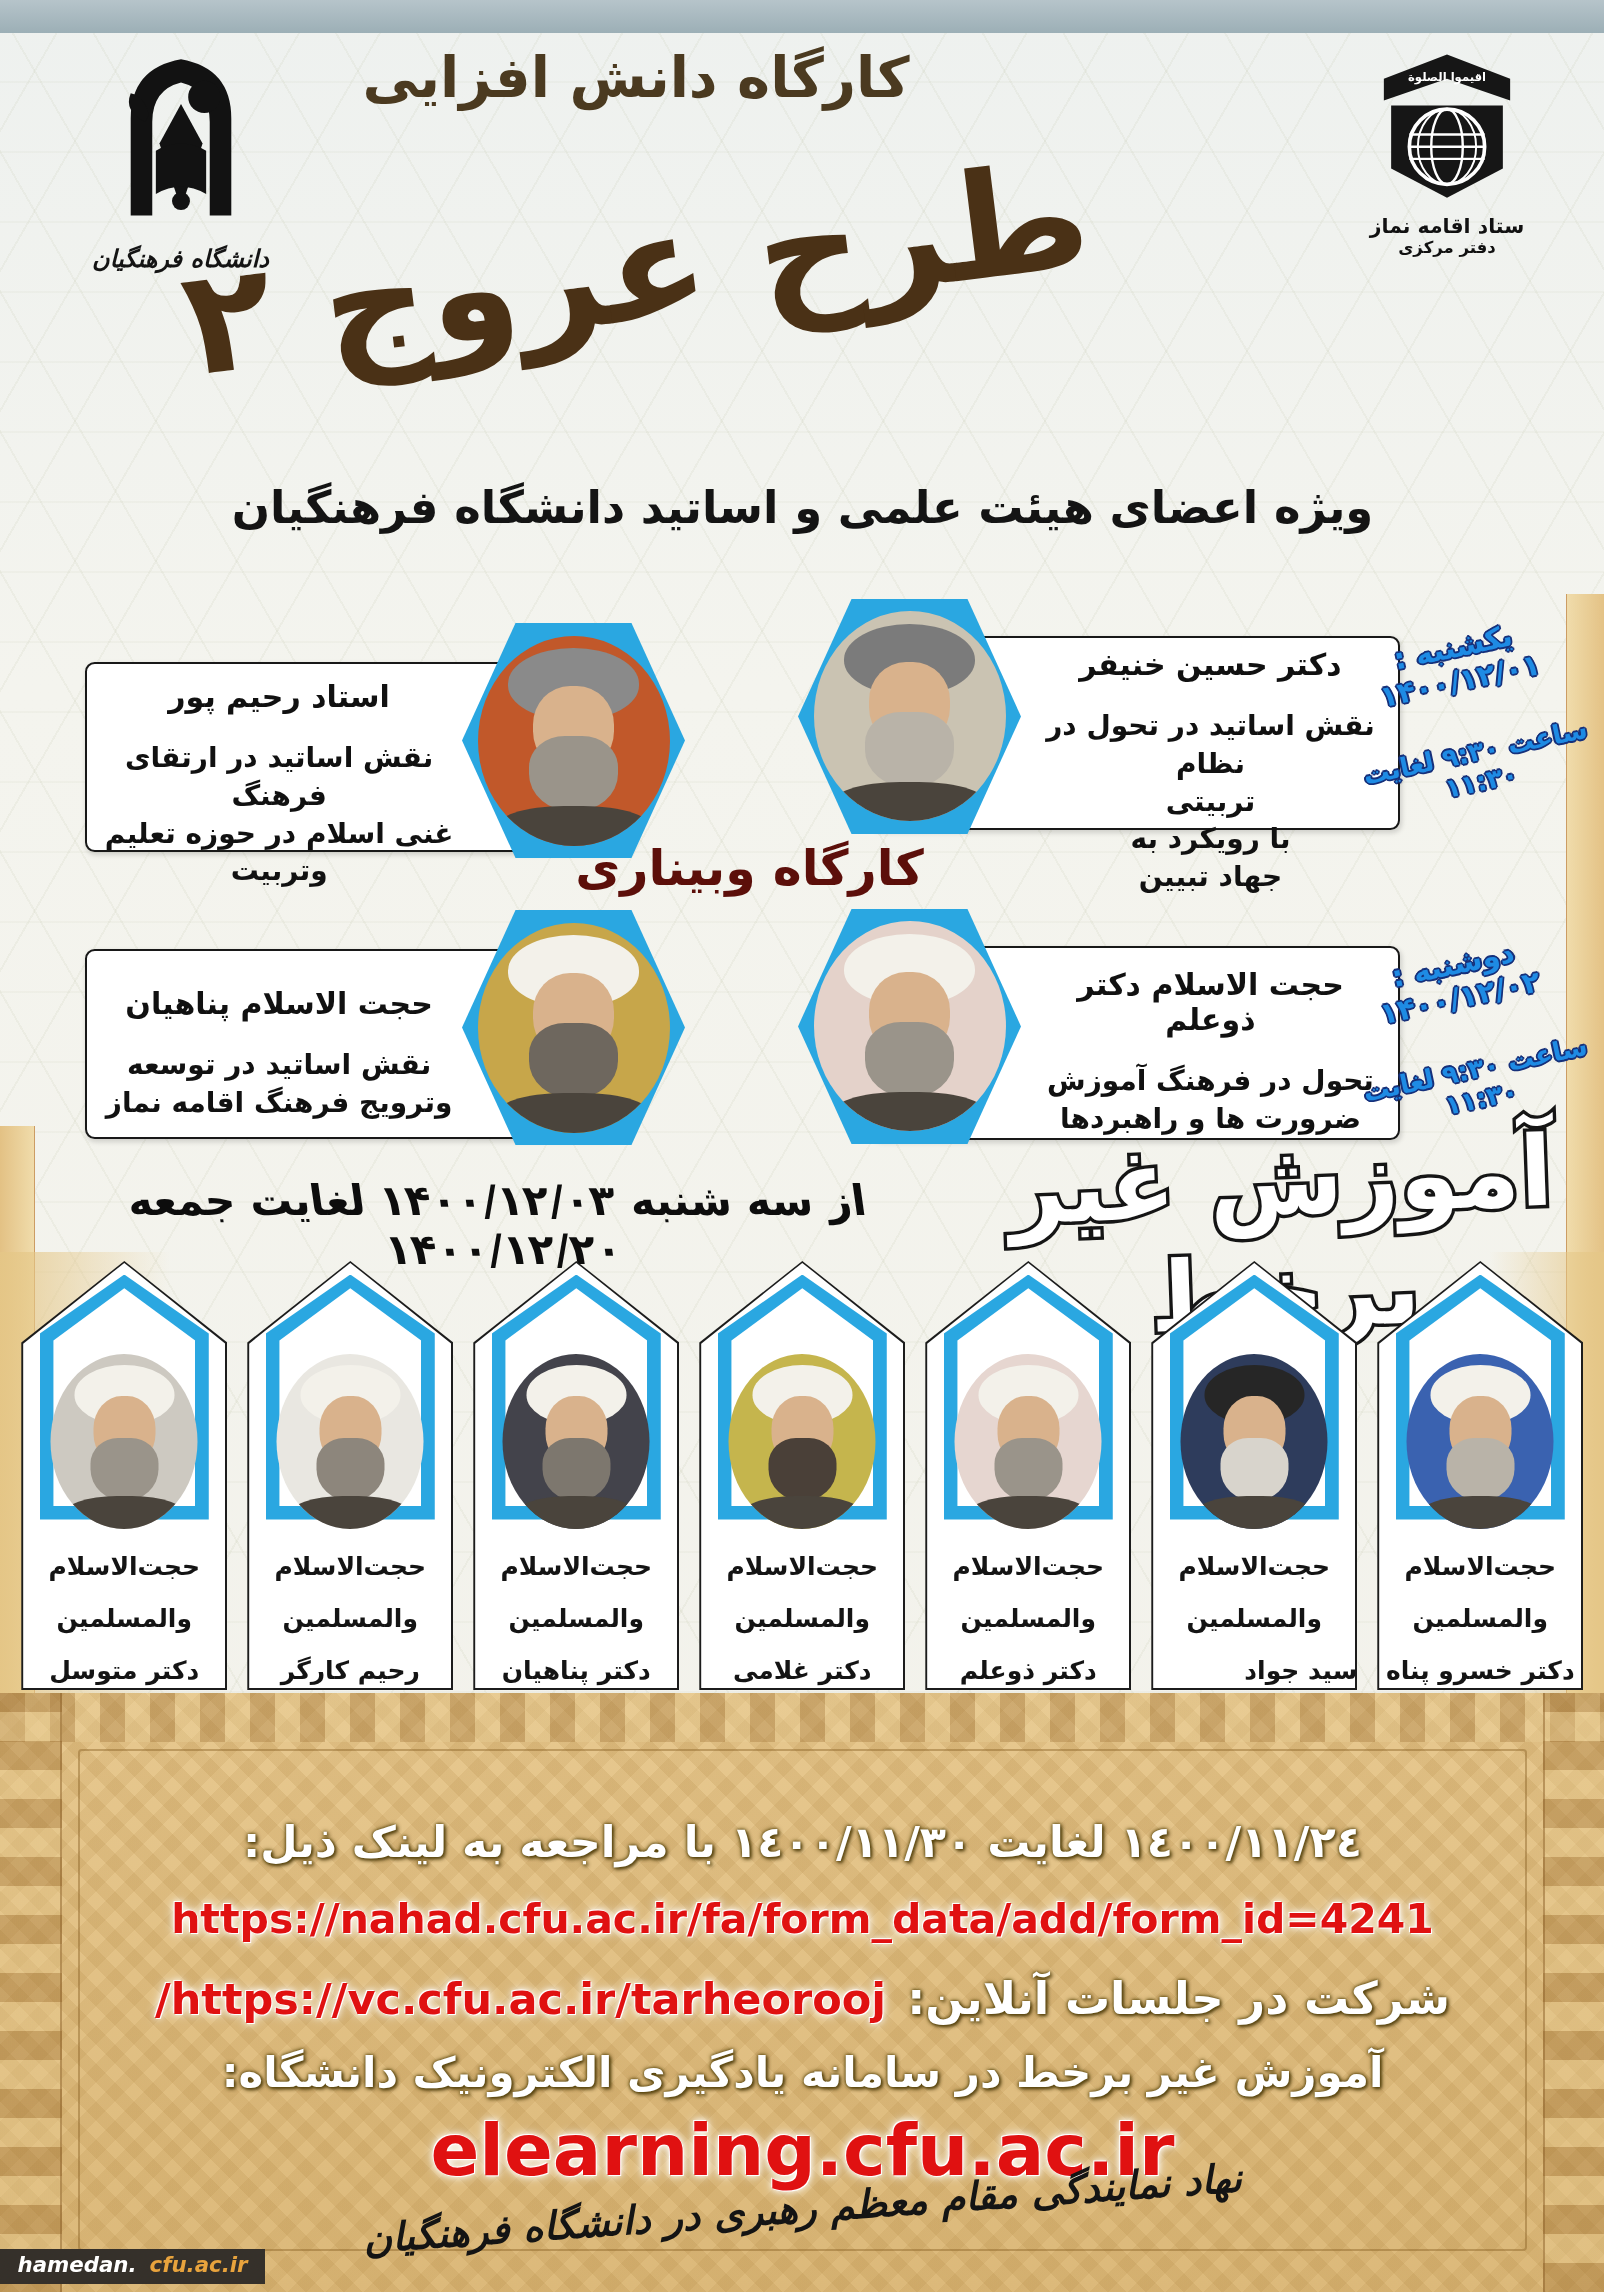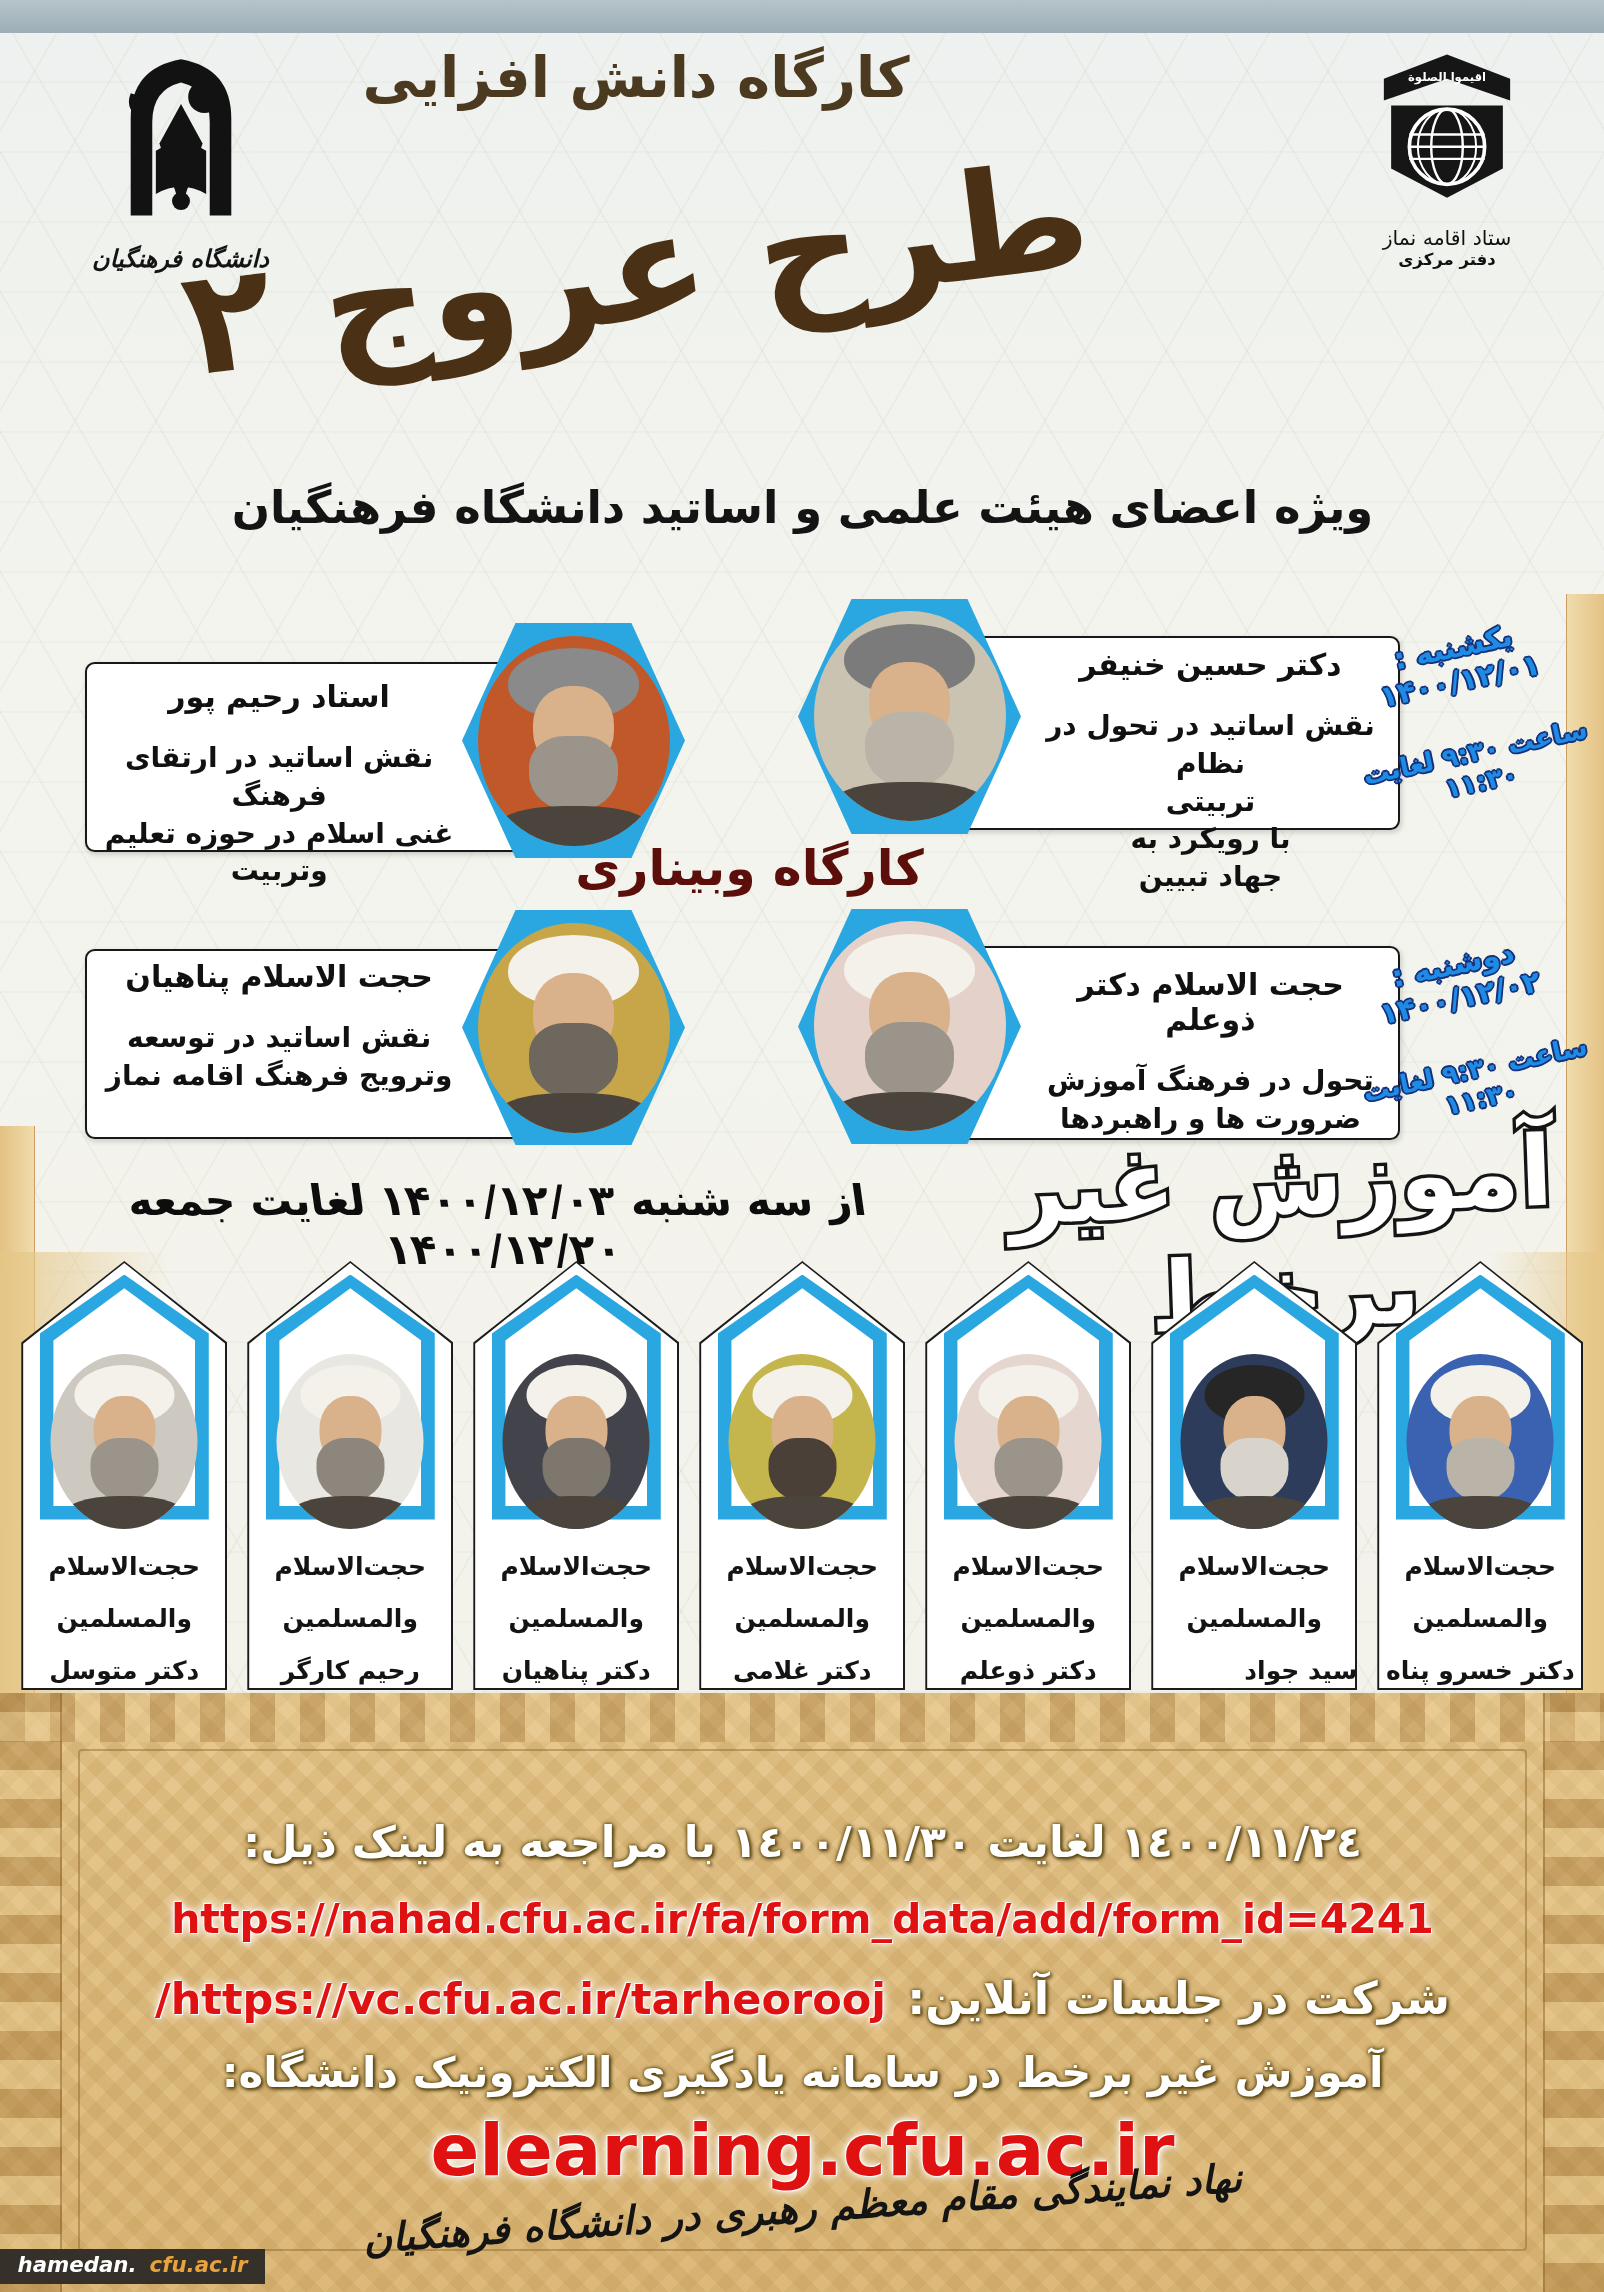--- a/index.html
+++ b/index.html
@@ -27,21 +27,21 @@
   .flank-right { position:absolute; right:0; top:1252px; width:116px; height:442px;
     background:linear-gradient(270deg, rgba(229,199,135,.8), rgba(229,199,135,0)); }
 
   
   .logo-farhangian { position:absolute; left:68px; top:43px; width:225px; text-align:center; }
   .logo-farhangian .caption { font-size:24px; font-style:italic; font-weight:bold; color:#141414; margin-top:3.9px; }
   .logo-namaz { position:absolute; left:1347px; top:52px; width:200px; text-align:center; }
   .logo-namaz .emblem-wrap { position:relative; width:146px; margin:0 auto; }
   .logo-namaz .band-text { position:absolute; top:17.5px; left:0; width:100%; text-align:center;
     color:#fff; font-size:11.6px; font-weight:bold; }
-  .logo-namaz .cap1 { font-size:20.4px; font-weight:normal; color:#111; margin-top:17px; }
+  .logo-namaz .cap1 { font-size:20.4px; font-weight:bold; color:#111; margin-top:5px; }
   .logo-namaz .cap2 { font-size:16.5px; font-weight:bold; color:#111; }
   .workshop-label { position:absolute; left:175px; top:45px; width:922px; text-align:center;
     font-size:56px; font-weight:bold; color:#4b3a20; }
   .main-title { position:absolute; left:175px; top:160px; width:922px; text-align:center;
     font-size:146px; font-weight:bold; color:#4a3116; transform:rotate(-7deg); line-height:1.5; }
   .subtitle { position:absolute; left:0; top:481px; width:1605px; text-align:center;
     font-size:45px; font-weight:bold; color:#141414; }
 
   
   .session-card { position:absolute; }
@@ -230,21 +230,21 @@
     <div class="card-body" style="left:0; top:39px; width:529px; height:190px;"></div>
     <div class="hex" style="left:377px; top:0;">
       <div class="hex-blue"></div>
       <div class="avatar" style="background: rgb(199, 166, 74);">
         <div class="turban" style="background: rgb(243, 241, 234);"></div>
         <div class="face"></div>
         <div class="beard" style="background: rgb(110, 103, 94);"></div>
         <div class="shoulders"></div>
       </div>
     </div>
-    <div class="card-text" style="left:14.6px; top:49px; width:359px;">
+    <div class="card-text" style="left:14.6px; top:76px; width:359px;">
       <div class="s-name">حجت الاسلام پناهیان</div>
       <div class="s-topic">نقش اساتید در توسعه
 وترویج  فرهنگ اقامه نماز</div>
     </div>
   </div>
 
   <div class="session-card" style="left:798px; top:907px; width:602px; height:245px;">
     <div class="card-body" style="left:73px; top:39px; width:529px; height:194px;"></div>
     <div class="hex" style="left:0; top:1.9px;">
       <div class="hex-blue"></div>

